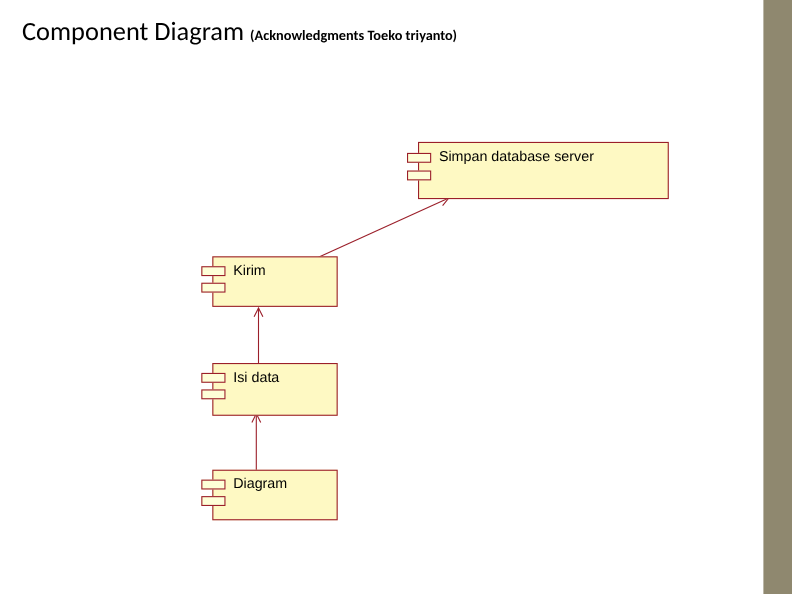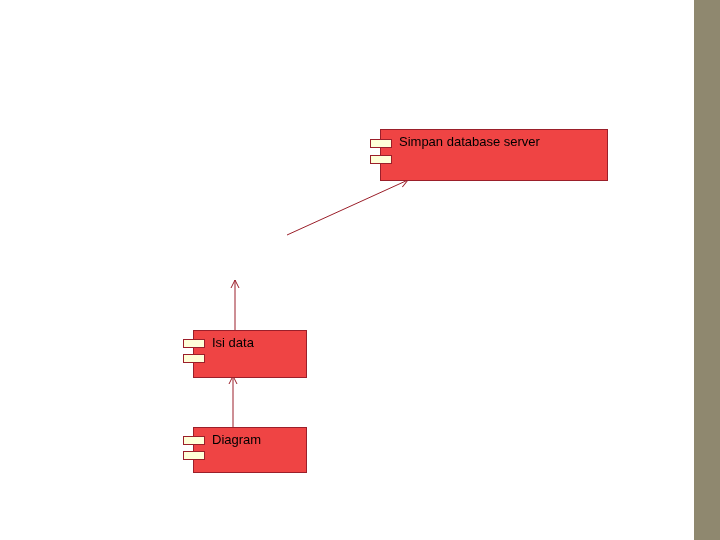--- a/index.html
+++ b/index.html
@@ -39,21 +39,21 @@
   .component {
     position: absolute;
     box-sizing: border-box;
   }
   .comp-body {
     position: absolute;
     left: 10px;
     top: 0;
     right: 0;
     bottom: 0;
-    background: #ef4444;
+    background: #fef9c3;
     border: 1px solid #9b1f2a;
     box-sizing: border-box;
     padding: 4px 6px 4px 18px;
     font-family: Arial, Helvetica, sans-serif;
     font-size: 13px;
     line-height: 1.2;
     color: #000;
   }
   .tab {
     position: absolute;
@@ -72,20 +72,24 @@
     width: 720px;
     height: 540px;
     pointer-events: none;
   }
 </style>
 </head>
 <body>
 
 <div class="slide">
 
+  <div class="title">
+    <span>Component Diagram</span>
+    <span class="title-sub">(Acknowledgments Toeko triyanto)</span>
+  </div>
 
   <div class="sidebar"></div>
 
   <svg class="arrows">
     <defs>
       <marker id="arrowhead" markerWidth="10" markerHeight="10" refX="9" refY="5" orient="auto">
         <path d="M1,1 L9,5 L1,9" fill="none" stroke="#9b1f2a" stroke-width="1"></path>
       </marker>
     </defs>
     <line x1="287" y1="235" x2="408" y2="180" stroke="#9b1f2a" stroke-width="1" marker-end="url(#arrowhead)"></line>
@@ -94,20 +98,27 @@
   </svg>
 
   <div class="component" style="left:370px; top:129px; width:238px; height:52px;">
     <div class="comp-body">
       <span>Simpan database server</span>
     </div>
     <div class="tab" style="top:10px;"></div>
     <div class="tab" style="top:26px;"></div>
   </div>
 
+  <div class="component" style="left:183px; top:233px; width:124px; height:46px;">
+    <div class="comp-body">
+      <span>Kirim</span>
+    </div>
+    <div class="tab" style="top:9px;"></div>
+    <div class="tab" style="top:24px;"></div>
+  </div>
 
   <div class="component" style="left:183px; top:330px; width:124px; height:48px;">
     <div class="comp-body">
       <span>Isi data</span>
     </div>
     <div class="tab" style="top:9px;"></div>
     <div class="tab" style="top:24px;"></div>
   </div>
 
   <div class="component" style="left:183px; top:427px; width:124px; height:46px;">

